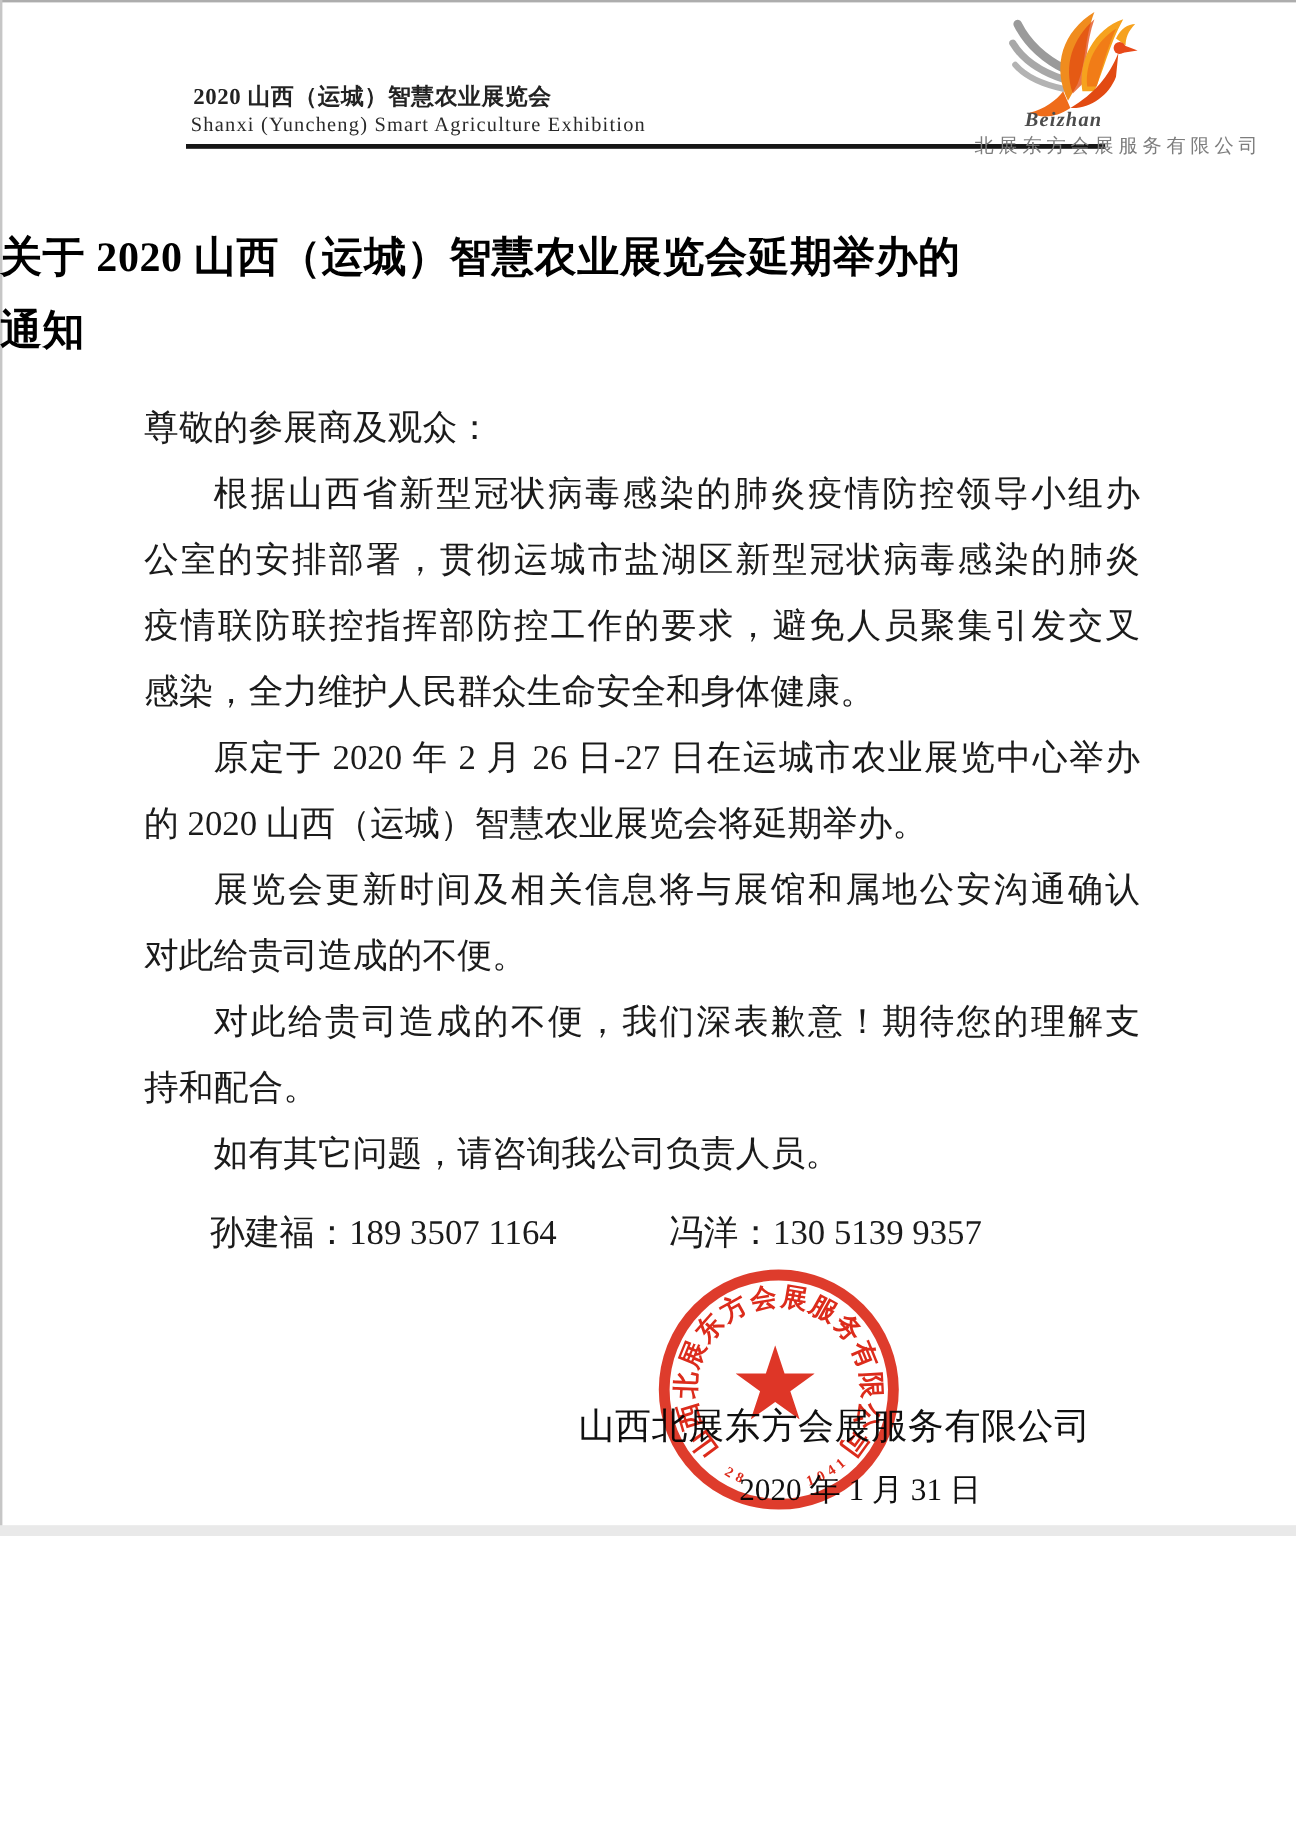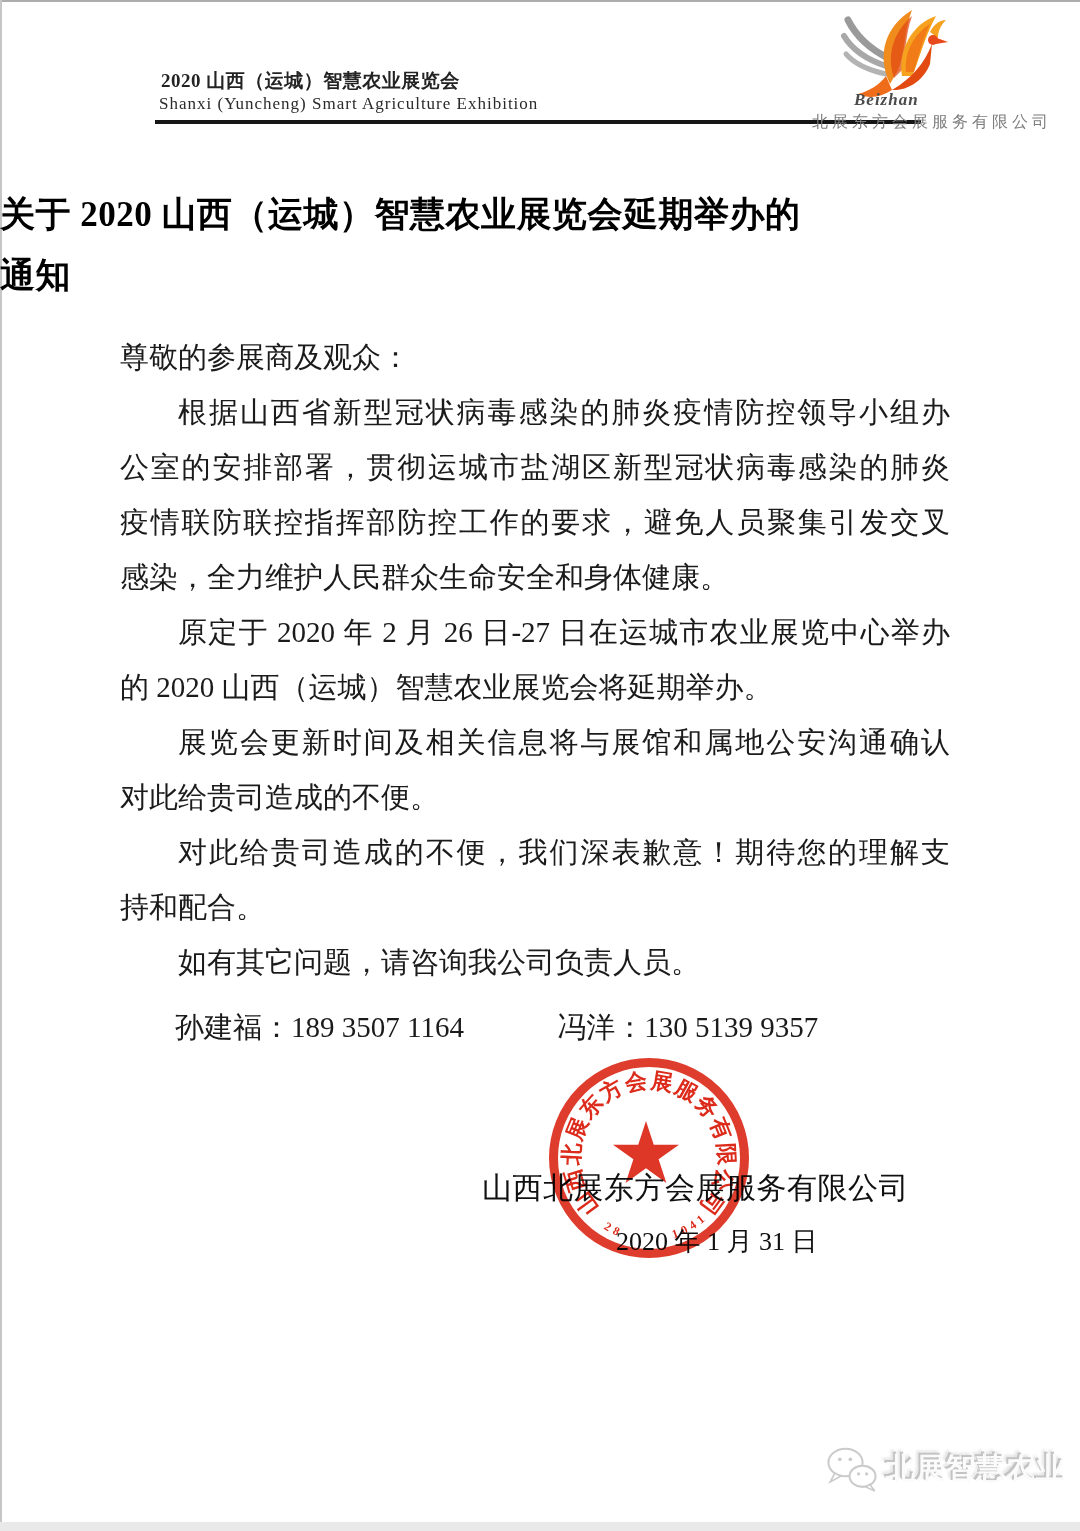--- a/index.html
+++ b/index.html
@@ -1,18 +1,18 @@
 <!DOCTYPE html>
 <html><head>
 <meta charset="utf-8">
 <style>
   * { margin:0; padding:0; box-sizing:border-box; }
   html,body { background:#ffffff; }
   .page {
-    position:relative; width:1080px; height:1531px; background:#ffffff;
+    position:relative; width:1080px; height:1280px; background:#ffffff;
     font-family:"Liberation Serif","DejaVu Serif",serif; color:#1c1c1c; overflow:hidden;
   }
   .edge-top  { position:absolute; left:0; top:0; width:1080px; height:2px; background:#adadad; }
   .edge-left { position:absolute; left:0; top:0; width:2px; height:1531px; background:#c6c6c6; }
 
   
   .hdr-zh { position:absolute; left:161px; top:68px; font-size:19px; font-weight:700; color:#232323; letter-spacing:0.5px; white-space:nowrap; }
   .hdr-en { position:absolute; left:159px; top:94px; font-size:17px; color:#2a2a2a; letter-spacing:1px; white-space:nowrap; }
   .hdr-rule { position:absolute; left:155px; top:120px; width:766px; height:4px; background:#161616; }
 

